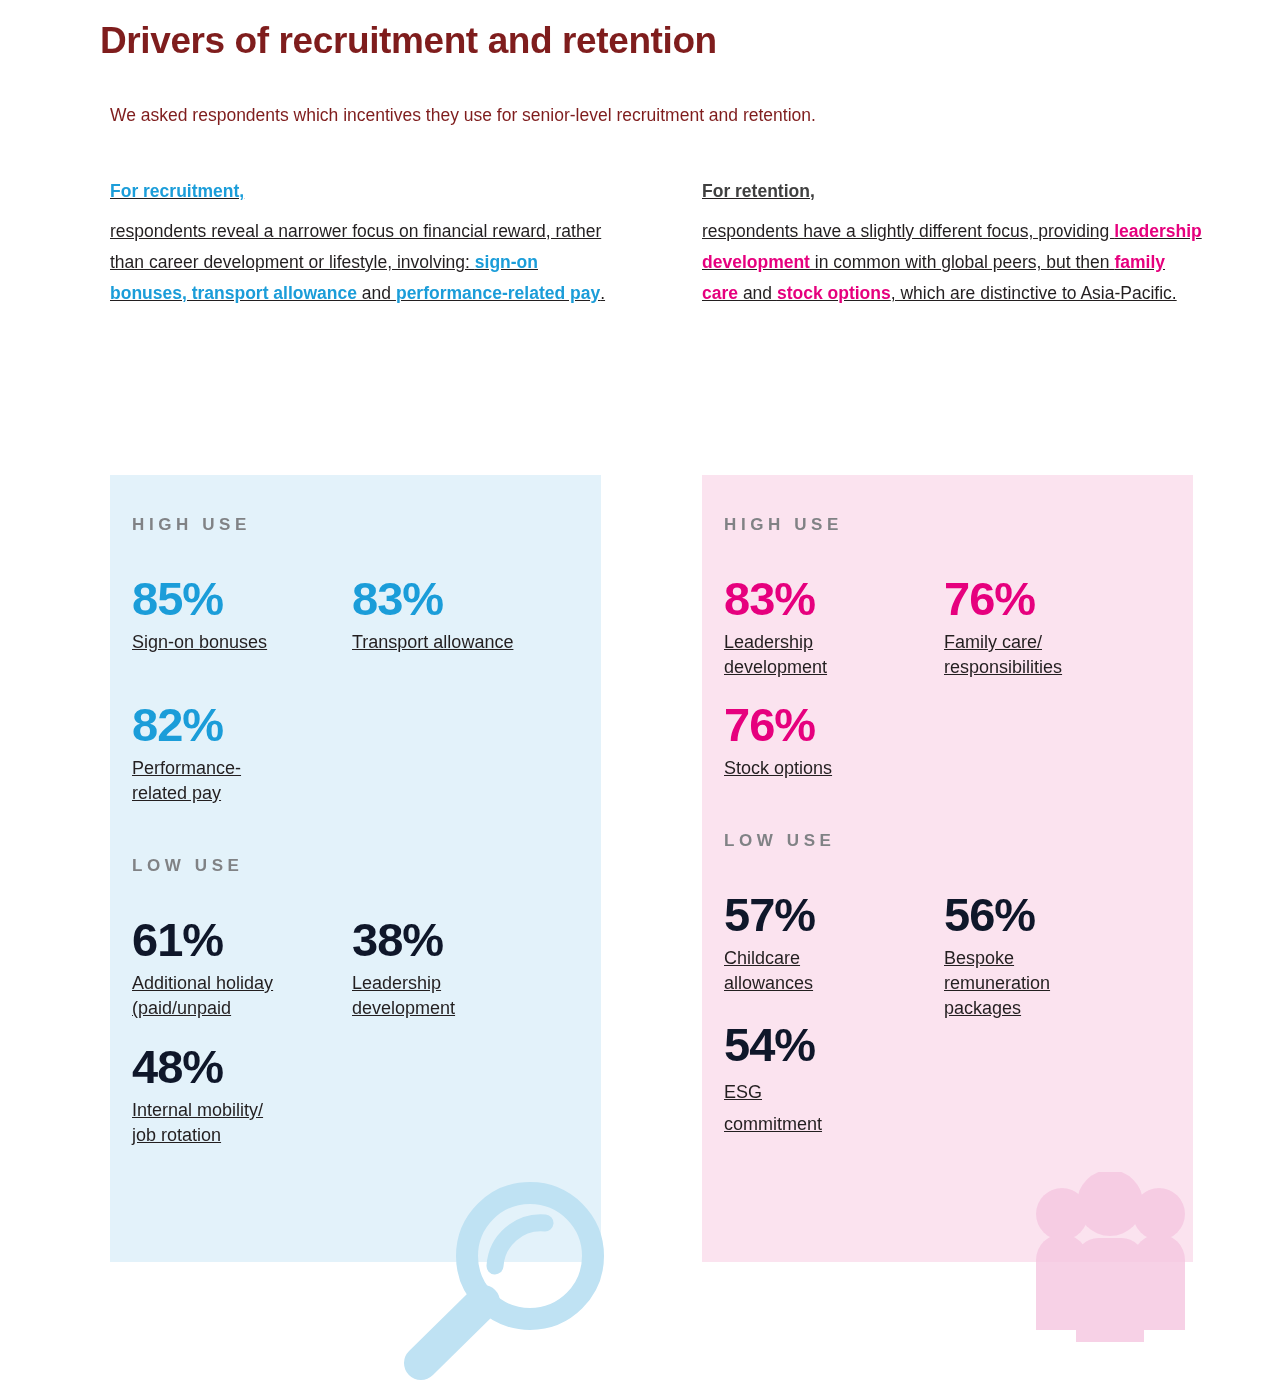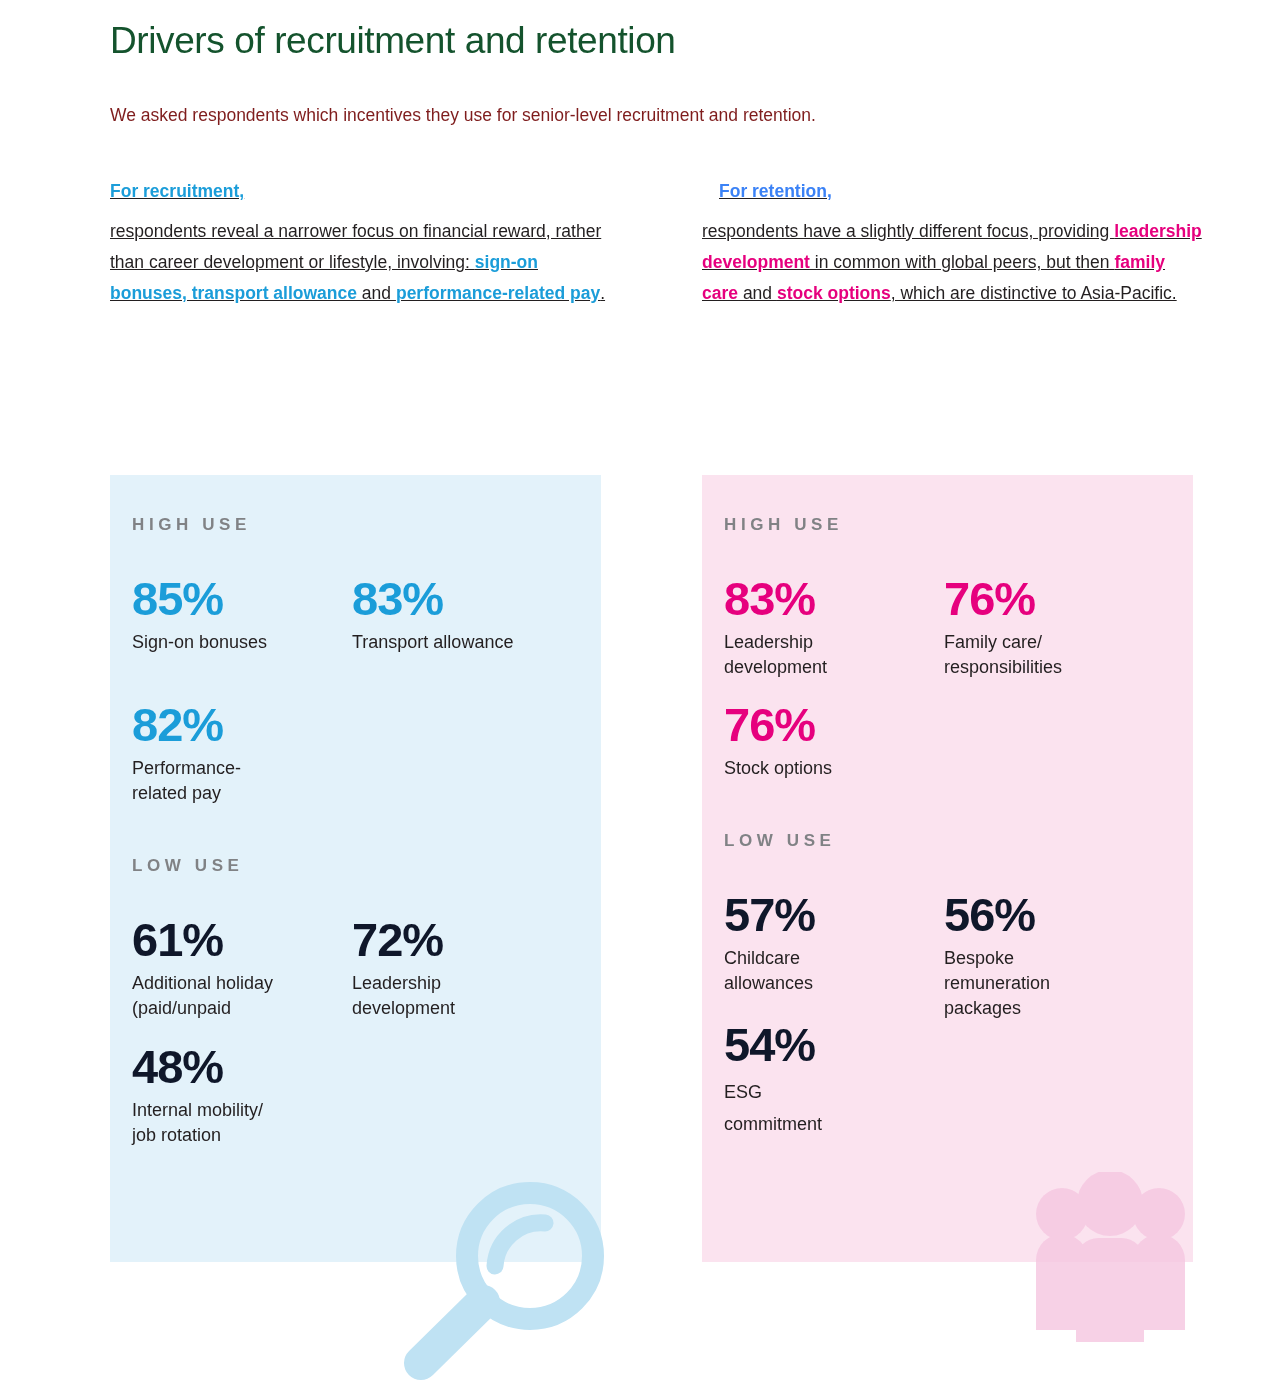--- a/index.html
+++ b/index.html
@@ -12,26 +12,26 @@
     height: 1392px;
     position: relative;
     font-family: "Liberation Sans", "DejaVu Sans", sans-serif;
     color: #231f20;
     overflow: hidden;
   }
 
   
   .page-title {
     position: absolute;
-    left: 110px;
+    left: 100px;
     top: 20px;
     font-size: 37px;
-    font-weight: normal;
+    font-weight: bold;
     letter-spacing: -0.4px;
-    color: #14532d;
+    color: #7f1d1d;
     white-space: nowrap;
   }
   .intro-line {
     position: absolute;
     left: 110px;
     top: 105px;
     font-size: 17.5px;
     color: #7f1d1d;
     white-space: nowrap;
   }
@@ -47,21 +47,21 @@
   }
   .intro-col.left  { left: 110px; width: 500px; }
   .intro-col.right { left: 702px; width: 500px; }
 
   .intro-head {
     font-weight: bold;
     margin: 0 0 9px 0;
     font-size: 17.5px;
   }
   .intro-head.blue { color: #1b9dd9; }
-  .intro-head.pink { color: #3b82f6; margin-left: 17px; }
+  .intro-head.pink { color: #404040; }
   .intro-body { margin: 0; }
   .hl-blue { color: #1b9dd9; font-weight: bold; }
   .hl-pink { color: #e6007e; font-weight: bold; }
 
   
   .panel {
     position: absolute;
     top: 475px;
     height: 787px;
     overflow: visible;
@@ -106,20 +106,21 @@
     line-height: 1;
     letter-spacing: -1px;
     margin: 0 0 8px 0;
   }
   .stat .label {
     font-size: 18px;
     line-height: 25px;
     color: #231f20;
     margin: 0;
     white-space: pre-line;
+    text-decoration: underline;
   }
   .stat .label.loose { line-height: 32px; }
 
   .v-blue { color: #1b9dd9; }
   .v-pink { color: #e6007e; }
   .v-gray { color: #0f172a; }
 
   
   .row-gap-1 { height: 40px; }
   .block-gap { height: 50px; }
@@ -183,21 +184,21 @@
     <div class="block-gap"></div>
     <p class="use-label">LOW USE</p>
     <div class="row-gap-1"></div>
     <div class="stat-grid">
       <div class="stat">
         <p class="value v-gray">61%</p>
         <p class="label">Additional holiday
 (paid/unpaid</p>
       </div>
       <div class="stat">
-        <p class="value v-gray">72%</p>
+        <p class="value v-gray">38%</p>
         <p class="label">Leadership
 development</p>
       </div>
       <div style="width:440px;height:22px"></div>
       <div class="stat">
         <p class="value v-gray">48%</p>
         <p class="label">Internal mobility/
 job rotation</p>
       </div>
     </div>

